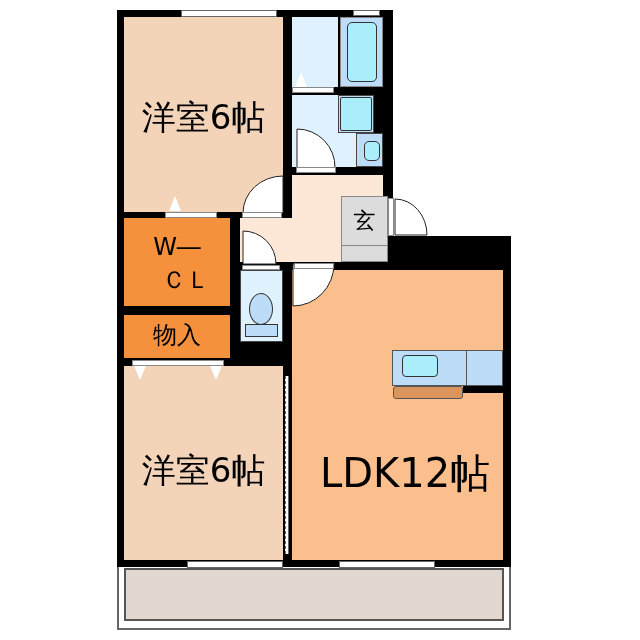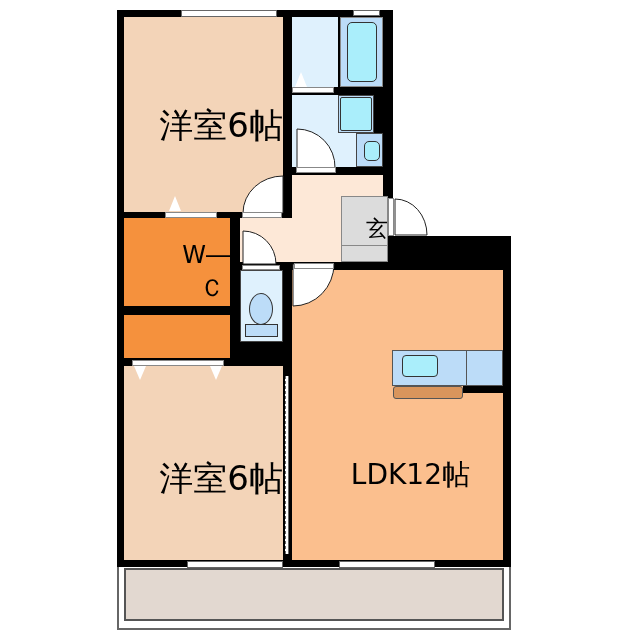--- a/index.html
+++ b/index.html
@@ -1,19 +1,19 @@
 <!DOCTYPE html>
 <html><head>
 <meta charset="utf-8">
 <style>
   html,body{margin:0;padding:0;background:#ffffff;}
   body{width:640px;height:640px;position:relative;overflow:hidden;font-family:"DejaVu Sans","Liberation Sans",sans-serif;}
   .abs{position:absolute;box-sizing:border-box;}
   .wall{background:#000;}
-  .label{position:absolute;color:#000;white-space:nowrap;text-align:right;line-height:1;margin-top:8px;}
+  .label{position:absolute;color:#000;white-space:nowrap;text-align:center;line-height:1;}
   .win{position:absolute;background:#fff;border:1px solid #666;box-sizing:border-box;}
   .door{position:absolute;background:#fff;border:1px solid #333;box-sizing:border-box;}
   .tri{position:absolute;width:0;height:0;}
 </style>
 </head>
 <body>
 
 <div class="abs" style="left:0;top:0;width:640px;height:640px;">
 
   <div class="abs" style="left:117px;top:560px;width:394px;height:70px;border:2px solid #666;border-top:none;background:#fff;"></div>
@@ -69,28 +69,29 @@
 
   <div class="abs" style="left:124px;top:218px;width:106px;height:88px;background:#f5913d;"></div>
   <div class="label" style="left:124px;top:235px;width:106px;font-size:24px;">W―</div>
   <div class="label" style="left:124px;top:268px;width:124px;font-size:24px;">ＣＬ</div>
 
   <svg class="abs" style="left:242px;top:230px;" width="36" height="36">
       <path d="M1 1 L1 34 L34 34 A33 33 0 0 0 1 1 Z" fill="#fff" stroke="#222" stroke-width="1"></path>
     </svg>
 
   <div class="abs" style="left:124px;top:315px;width:106px;height:43px;background:#f5913d;"></div>
+  <div class="label" style="left:124px;top:323px;width:106px;font-size:24px;">物入</div>
 
   <div class="door" style="left:242px;top:265px;width:38px;height:5px;border-color:#888;"></div>
   <div class="abs" style="left:240px;top:270px;width:43px;height:72px;background:#dff1fd;border:1px solid #444;"></div>
   <div class="abs" style="left:249px;top:293px;width:24px;height:32px;background:#bcdcf8;border:1px solid #333;border-radius:50%;"></div>
   <div class="abs" style="left:245px;top:324px;width:33px;height:13px;background:#bcdcf8;border:1px solid #333;"></div>
 
   <div class="abs" style="left:292px;top:270px;width:211px;height:290px;background:#fbbf8e;"></div>
-  <div class="label" style="left:292px;top:453px;width:178px;font-size:28px;">LDK12帖</div>
+  <div class="label" style="left:292px;top:453px;width:178px;font-size:40px;padding-left:24px;">LDK12帖</div>
 
   <svg class="abs" style="left:292px;top:263px;" width="44" height="46">
       <path d="M1 1 L42 1 A41 42 0 0 1 1 43 Z" fill="#fff" stroke="#222" stroke-width="1"></path>
     </svg>
   <div class="door" style="left:294px;top:263px;width:40px;height:6px;border-color:#888;"></div>
 
   <div class="abs" style="left:392px;top:350px;width:111px;height:36px;background:#bcdcf8;border:1px solid #555;"></div>
   <div class="abs" style="left:466px;top:350px;width:1px;height:36px;background:#555;"></div>
   <div class="abs" style="left:402px;top:355px;width:36px;height:22px;background:#aaeefb;border:1px solid #333;border-radius:4px;"></div>
   <div class="abs" style="left:463px;top:386px;width:40px;height:7px;background:#000;"></div>

